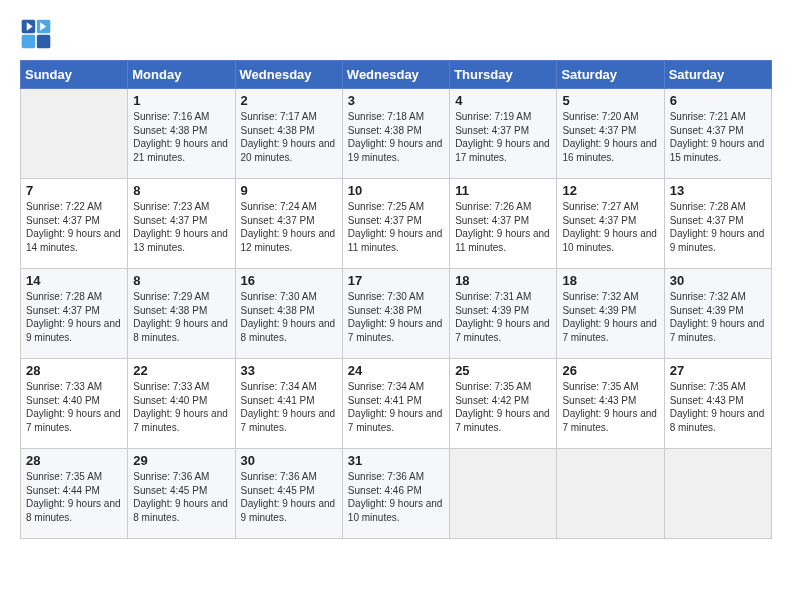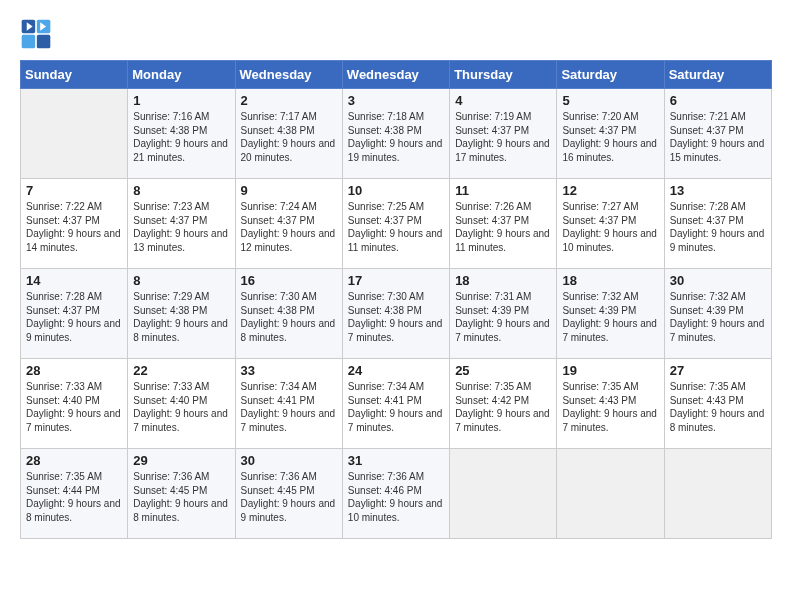--- a/index.html
+++ b/index.html
@@ -240,21 +240,21 @@
       </td>
           <td>
         <span class="day-num">24</span>
         <span class="day-info">Sunrise: 7:34 AM<br>Sunset: 4:41 PM<br>Daylight: 9 hours and 7 minutes.</span>
       </td>
           <td>
         <span class="day-num">25</span>
         <span class="day-info">Sunrise: 7:35 AM<br>Sunset: 4:42 PM<br>Daylight: 9 hours and 7 minutes.</span>
       </td>
           <td>
-        <span class="day-num">19</span>
+        <span class="day-num">26</span>
         <span class="day-info">Sunrise: 7:35 AM<br>Sunset: 4:43 PM<br>Daylight: 9 hours and 7 minutes.</span>
       </td>
           <td>
         <span class="day-num">27</span>
         <span class="day-info">Sunrise: 7:35 AM<br>Sunset: 4:43 PM<br>Daylight: 9 hours and 8 minutes.</span>
       </td>
         </tr>
         <tr>
           <td>
         <span class="day-num">28</span>

